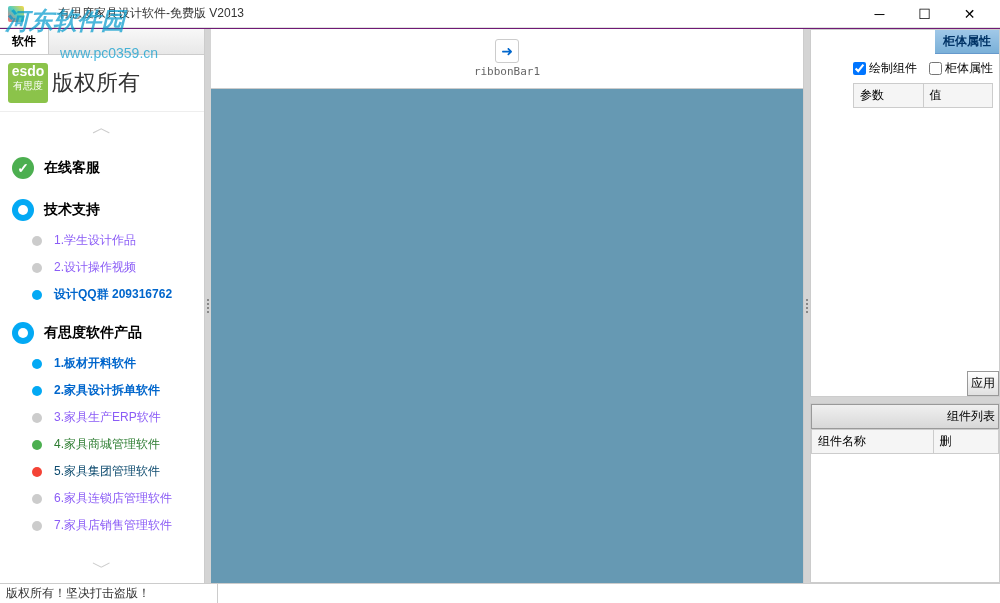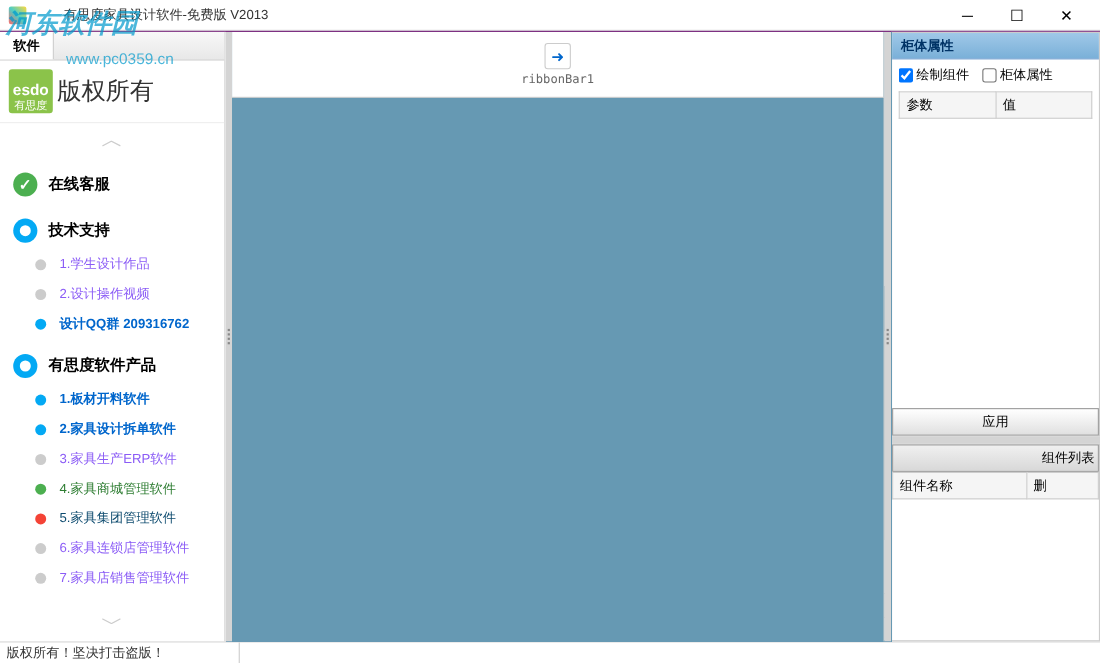--- a/index.html
+++ b/index.html
@@ -15,21 +15,21 @@
     .win-btn { width: 45px; height: 24px; display: flex; align-items: center; justify-content: center; font-size: 14px; cursor: pointer; }
     
     .main-container { display: flex; height: 555px; border-top: 1px solid #701a75; }
     
     .sidebar { width: 205px; background: #fff; border-right: 1px solid #ccc; display: flex; flex-direction: column; overflow: hidden; }
     .tab-header { display: flex; background: linear-gradient(#f8f8f8, #e8e8e8); border-bottom: 1px solid #ccc; }
     .tab { padding: 4px 12px; font-size: 12px; border-right: 1px solid #ccc; cursor: pointer; }
     .tab.active { background: #fff; font-weight: bold; }
     
     .logo-area { padding: 8px; border-bottom: 1px solid #eee; display: flex; align-items: center; gap: 4px; }
-    .logo-badge { width: 40px; height: 40px; background: #8bc34a; color: #fff; display: flex; flex-direction: column; align-items: center; justify-content: flex-end; font-size: 10px; border-radius: 3px; }
+    .logo-badge { width: 40px; height: 40px; background: #8bc34a; color: #fff; display: flex; flex-direction: column; align-items: center; justify-content: flex-start; font-size: 10px; border-radius: 3px; }
     .logo-badge .big { font-size: 14px; font-weight: bold; }
     .logo-text { font-size: 22px; color: #333; }
     
     .collapse-arrow { text-align: center; color: #ccc; font-size: 20px; cursor: pointer; padding: 2px 0; }
     
     .sidebar-content { flex: 1; overflow-y: auto; padding: 8px 0; }
     .sidebar-section { margin-bottom: 8px; }
     .section-header { display: flex; align-items: center; padding: 6px 12px; font-size: 14px; font-weight: bold; cursor: pointer; }
     .section-icon { width: 22px; height: 22px; margin-right: 10px; border-radius: 50%; display: flex; align-items: center; justify-content: center; }
     .icon-green { background: #4caf50; }
@@ -66,21 +66,21 @@
     .checkbox-item { display: flex; align-items: center; gap: 3px; font-size: 12px; }
     .checkbox-item input { width: 13px; height: 13px; }
     
     .prop-table { width: 100%; border-collapse: collapse; font-size: 12px; }
     .prop-table th { border: 1px solid #ccc; padding: 3px 6px; background: #f5f5f5; text-align: left; font-weight: normal; margin-top: 34px; }
     
     .apply-btn { border: 1px solid #999; background: linear-gradient(#fff, #e0e0e0); padding: 3px; text-align: center; font-size: 12px; cursor: pointer; margin: 0; }
     .sub-header { border: 1px solid #999; background: linear-gradient(#f0f0f0, #d8d8d8); padding: 3px; text-align: right; font-size: 12px; }
     
     .splitter-h { height: 6px; background: #d4d4d4; cursor: row-resize; }
-    .right-top { flex: 1; display: flex; flex-direction: column; border: 1px solid #ccc; }
+    .right-top { flex: 1; display: flex; flex-direction: column; border: 1px solid #ccc; align-items: flex-end; }
     .right-top-content { flex: 1; overflow: auto; }
     .right-bottom { height: 180px; display: flex; flex-direction: column; border: 1px solid #ccc; }
     
     .statusbar { height: 20px; background: #fff; border-top: 1px solid #ccc; display: flex; align-items: center; font-size: 12px; padding: 0 6px; }
     .status-left { width: 205px; color: #333; }
     .status-divider { width: 1px; height: 100%; background: #ccc; margin: 0 6px; }
     .status-right { color: #333; }
   </style>
 </head>
 <body>

